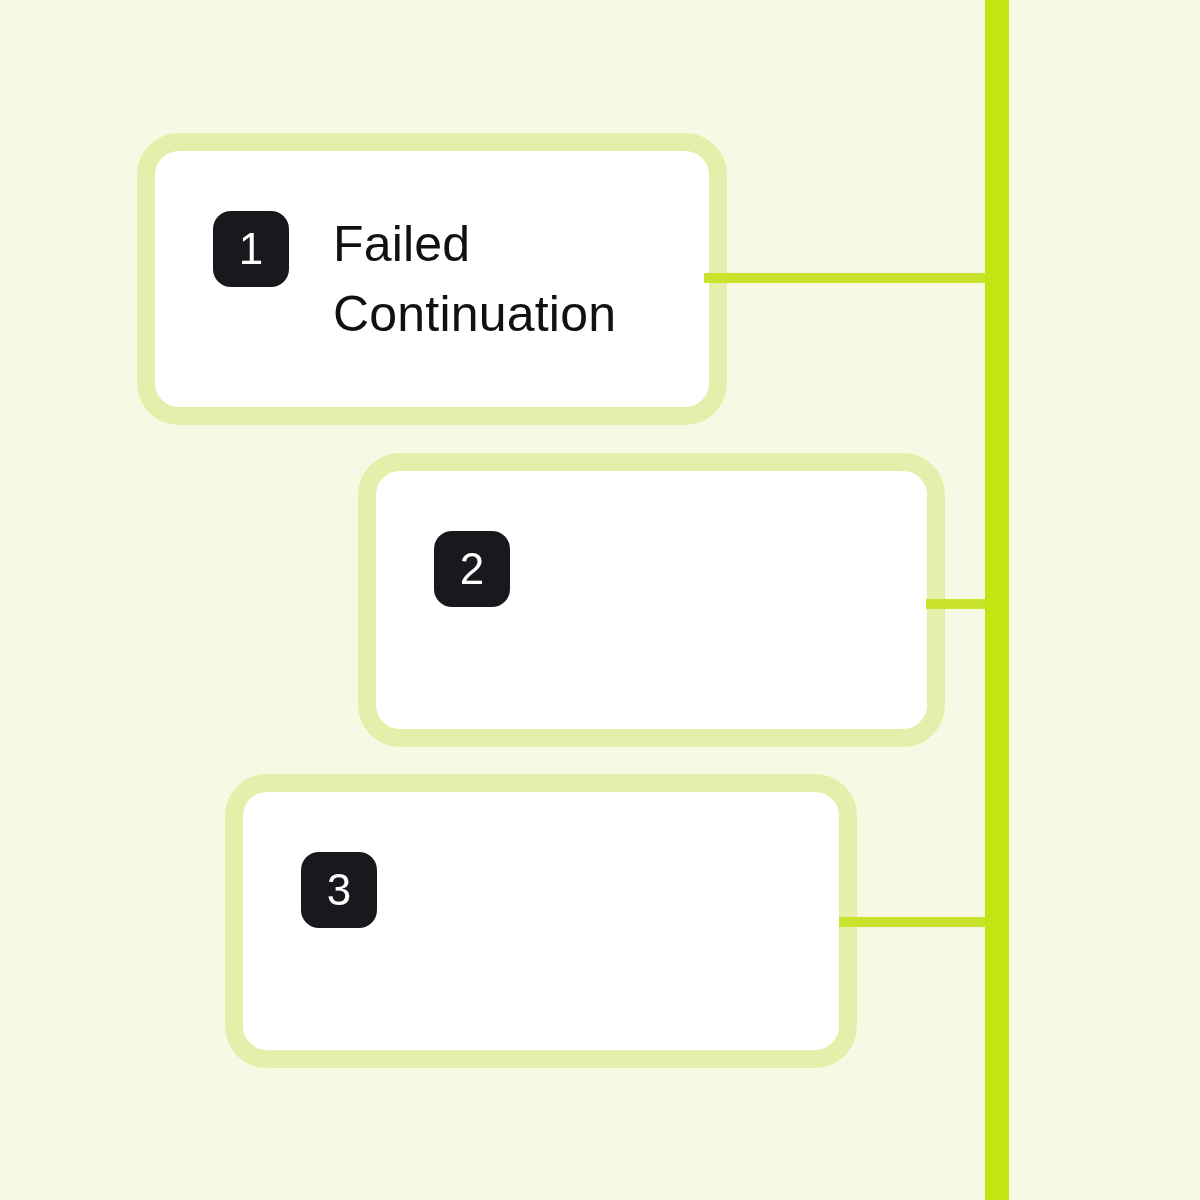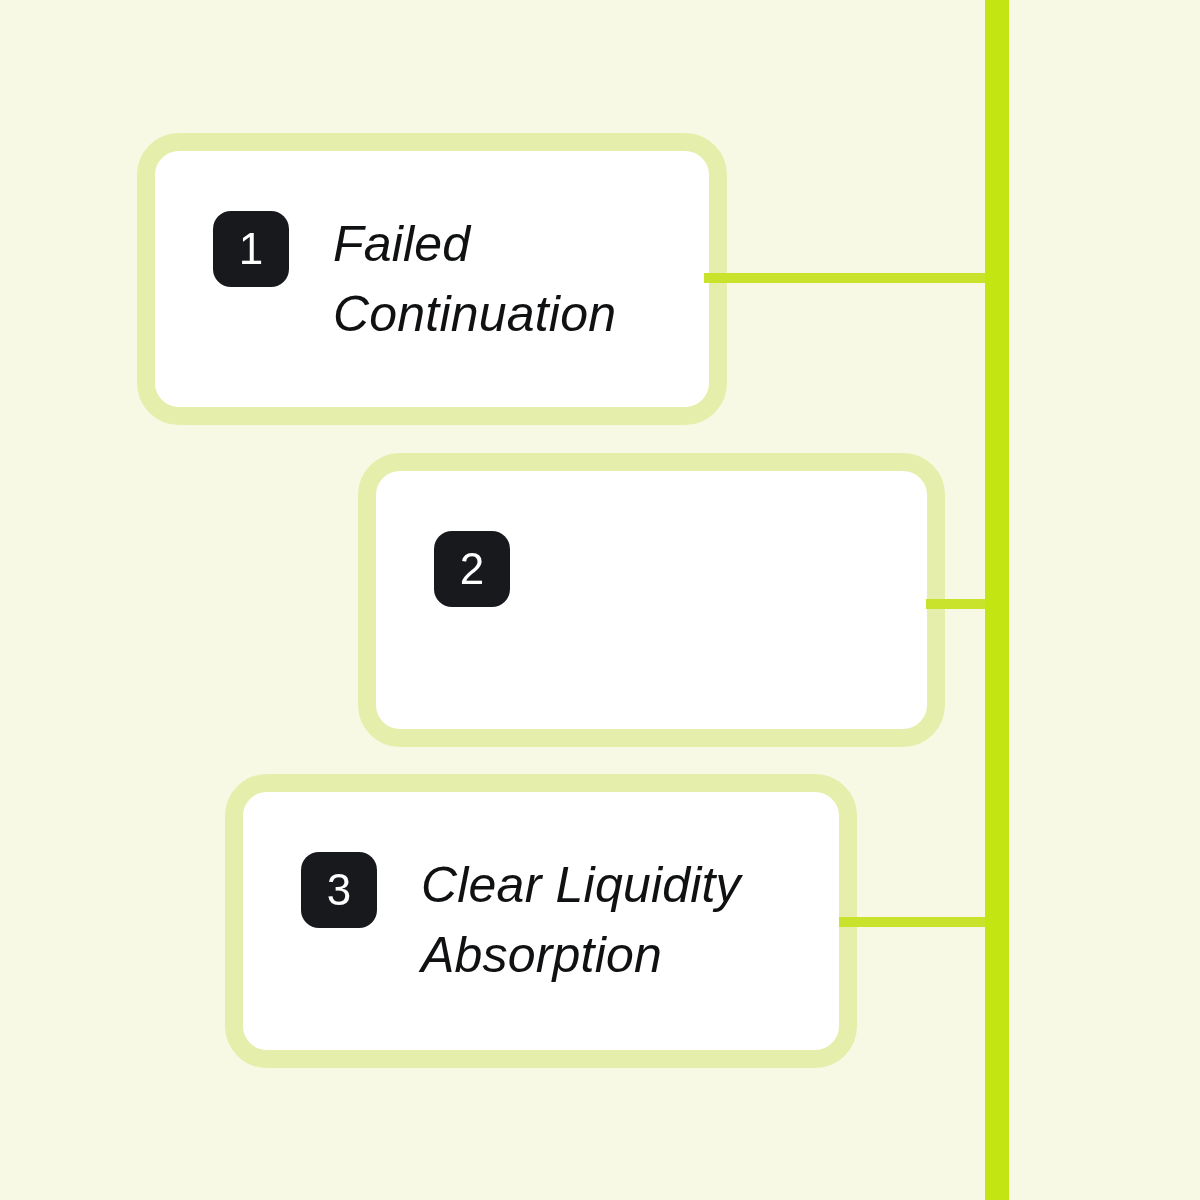--- a/index.html
+++ b/index.html
@@ -70,21 +70,20 @@
     font-size: 44px;
     font-weight: 500;
   }
   .card-title {
     font-size: 50px;
     line-height: 70px;
     font-weight: 500;
     color: var(--text);
     white-space: pre-line;
     letter-spacing: 0.2px;
-    font-style: italic;
   }
 </style>
 </head>
 <body>
 
 <div class="stage">
 
   <div class="timeline"></div>
 
   <div class="connector c0"></div>
@@ -96,17 +95,15 @@
     <div class="card-title">Failed
 Continuation</div>
   </div>
 
   <div class="card card1">
     <div class="badge">2</div>
   </div>
 
   <div class="card card2">
     <div class="badge">3</div>
-    <div class="card-title">Clear Liquidity
-Absorption</div>
   </div>
 
 </div>
 
 </body></html>

